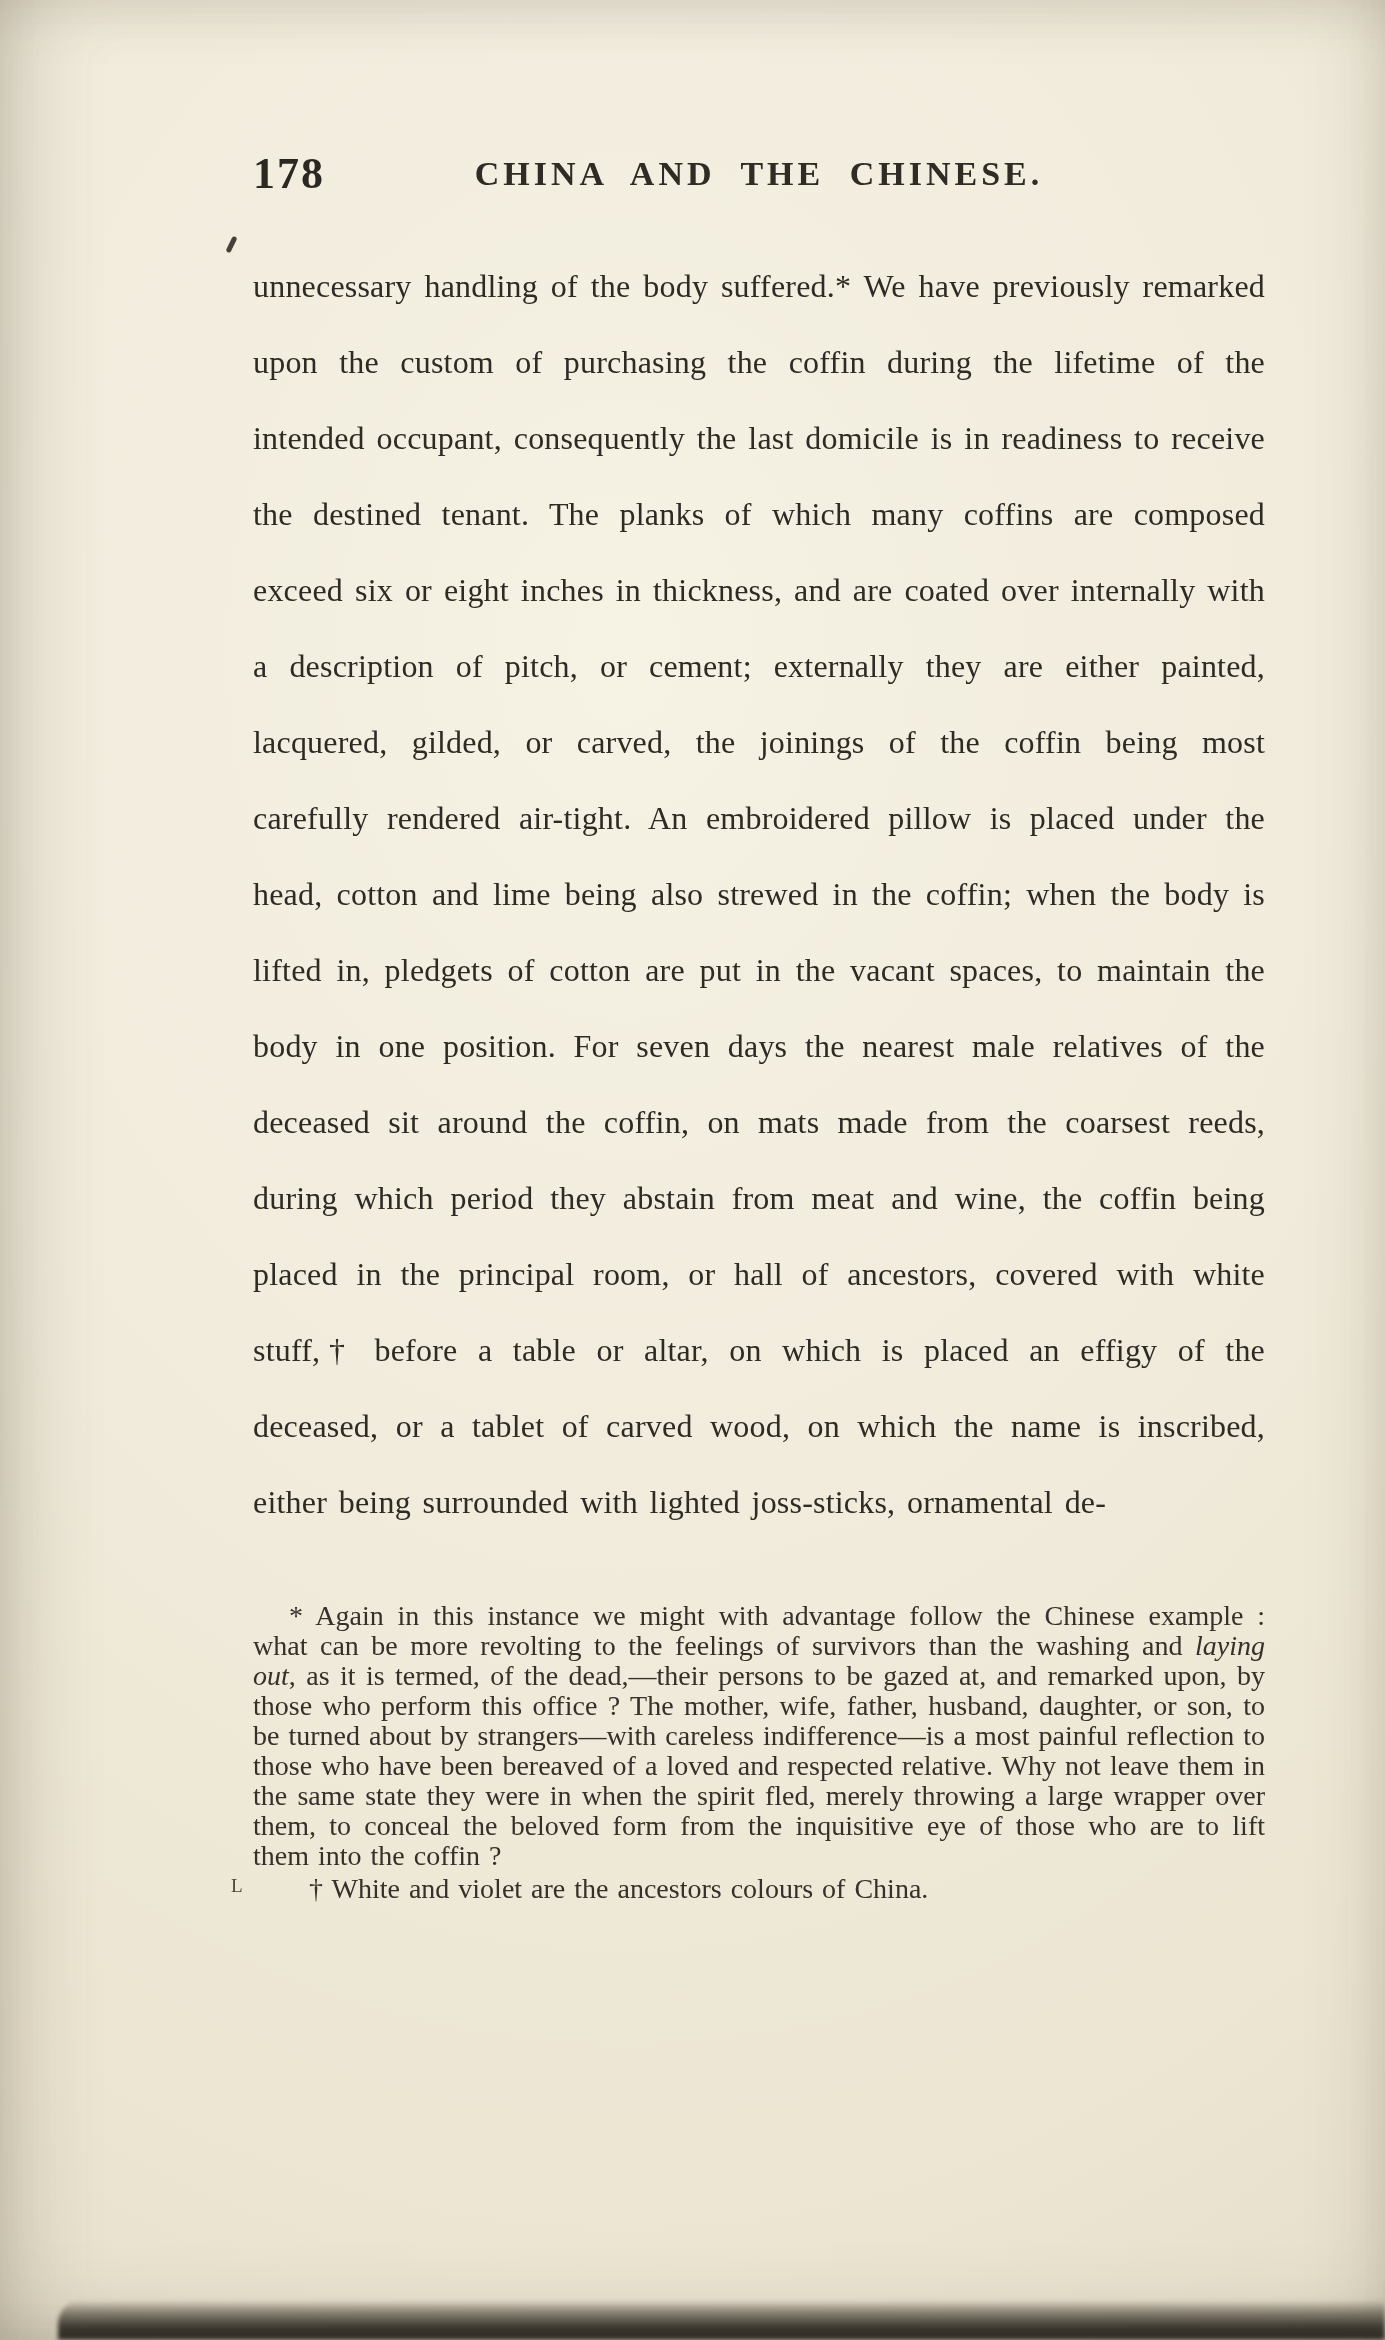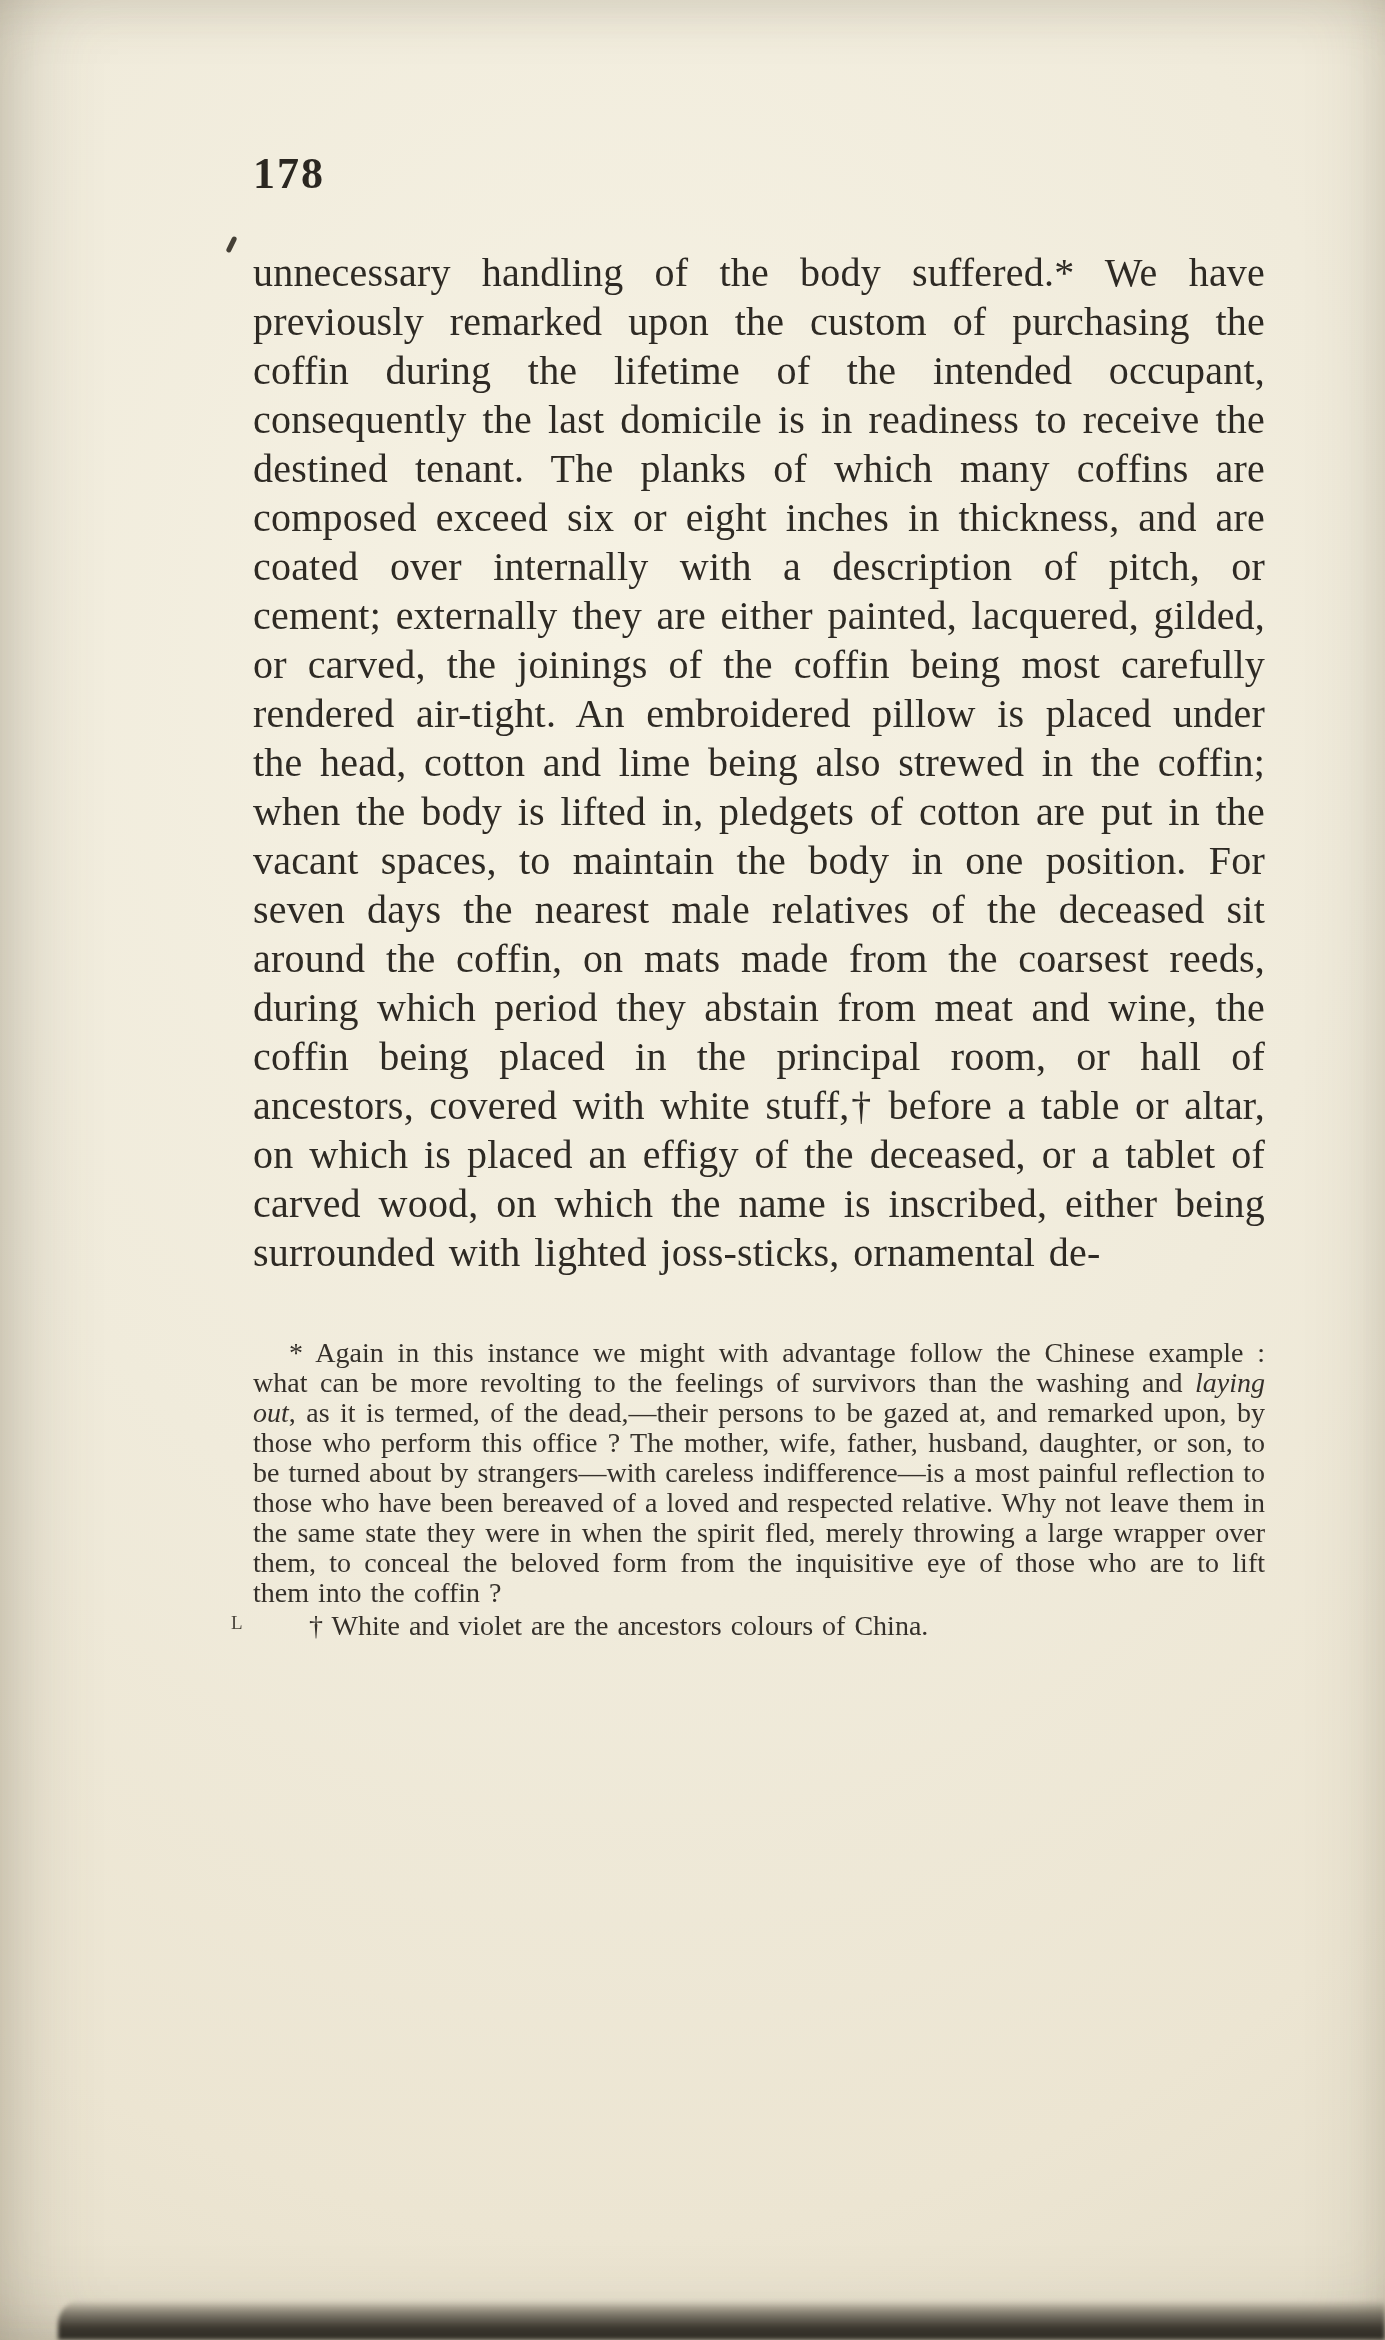--- a/index.html
+++ b/index.html
@@ -54,22 +54,22 @@
     top: 7px;
     text-align: center;
     font-size: 34px;
     font-weight: bold;
     letter-spacing: 4px;
     word-spacing: 13px;
     color: #2f2b25;
   }
   .body-text {
     position: relative;
-    font-size: 40px;
-    line-height: 49px;
+    font-size: 32px;
+    line-height: 76px;
     text-align: justify;
     word-spacing: 3.5px;
     letter-spacing: 0.2px;
   }
   .ink-mark {
     position: absolute;
     left: -24px;
     top: -12px;
     width: 5px;
     height: 17px;
@@ -118,20 +118,21 @@
 </head>
 <body>
 
 <div class="scan">
   <div class="paper"></div>
 
   <div class="content">
 
     <div class="header-row">
       <span class="page-num">178</span>
+      <span class="running-header">CHINA AND THE CHINESE.</span>
     </div>
 
     <div class="body-text">
       <span class="ink-mark"></span>
       <span>unnecessary handling of the body suffered.* We have previously remarked upon the custom of purchasing the coffin during the lifetime of the intended occupant, consequently the last domicile is in readiness to receive the destined tenant. The planks of which many coffins are composed exceed six or eight inches in thickness, and are coated over internally with a description of pitch, or cement; externally they are either painted, lacquered, gilded, or carved, the joinings of the coffin being most carefully rendered air-tight. An embroidered pillow is placed under the head, cotton and lime being also strewed in the coffin; when the body is lifted in, pledgets of cotton are put in the vacant spaces, to maintain the body in one position. For seven days the nearest male relatives of the deceased sit around the coffin, on mats made from the coarsest reeds, during which period they abstain from meat and wine, the coffin being placed in the principal room, or hall of ancestors, covered with white stuff,† before a table or altar, on which is placed an effigy of the deceased, or a tablet of carved wood, on which the name is inscribed, either being surrounded with lighted joss-sticks, ornamental de-</span>
     </div>
 
     <div class="footnotes">
       <p class="footnote-1"><span>* Again in this instance we might with advantage follow the Chinese example : what can be more revolting to the feelings of survivors than the washing and </span><em>laying out</em><span>, as it is termed, of the dead,—their persons to be gazed at, and remarked upon, by those who perform this office ? The mother, wife, father, husband, daughter, or son, to be turned about by strangers—with careless indifference—is a most painful reflection to those who have been bereaved of a loved and respected relative. Why not leave them in the same state they were in when the spirit fled, merely throwing a large wrapper over them, to conceal the beloved form from the inquisitive eye of those who are to lift them into the coffin ?</span></p>
 

